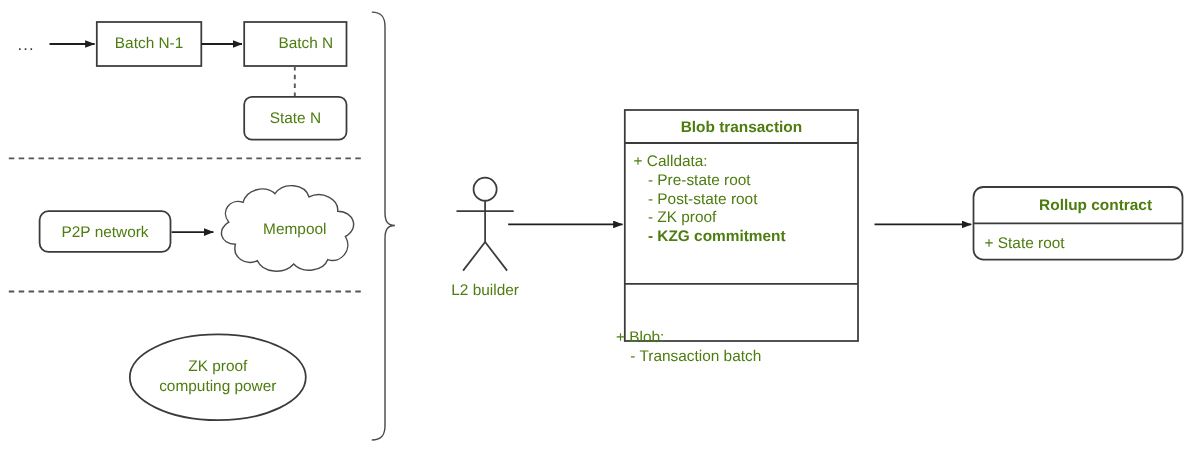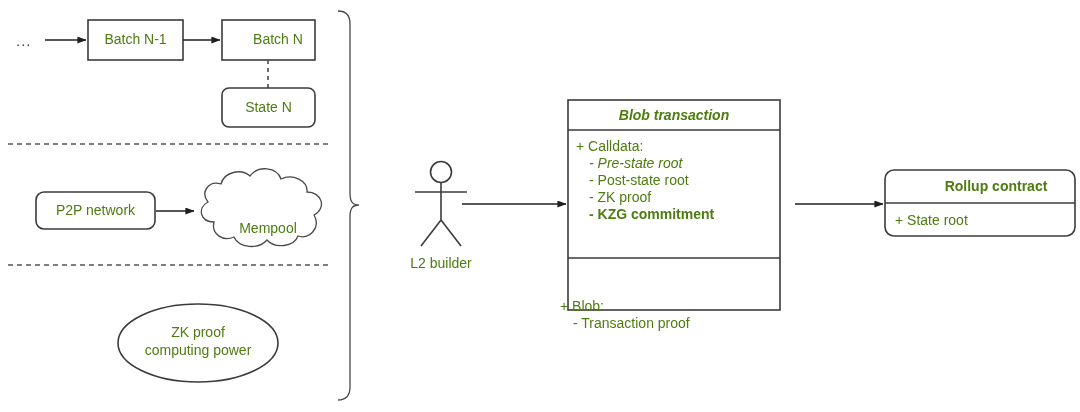--- a/index.html
+++ b/index.html
@@ -151,39 +151,39 @@
   <div class="ellipsis-dots" style="left:16px; top:32px;">...</div>
 
   <div class="lbl lbl-center" style="left:88px; top:31px; width:95px;">Batch N-1</div>
 
   <div class="lbl lbl-center" style="left:222px; top:31px; width:112px;">Batch N</div>
 
   <div class="lbl lbl-center" style="left:222px; top:99px; width:93px;">State N</div>
 
   <div class="lbl lbl-center" style="left:36px; top:202px; width:119px;">P2P network</div>
 
-  <div class="lbl lbl-center" style="left:225px; top:200px; width:86px;margin-top:20px;">Mempool</div>
+  <div class="lbl lbl-center" style="left:225px; top:200px; width:86px;">Mempool</div>
 
   <div class="lbl lbl-center" style="left:118px; top:324px; width:160px;">ZK proof</div>
   <div class="lbl lbl-center" style="left:118px; top:342px; width:160px;">computing power</div>
 
   <div class="lbl lbl-center" style="left:381px; top:255px; width:120px;">L2 builder</div>
 
-  <div class="lbl lbl-center lbl-bold" style="left:568px; top:107px; width:212px;font-style:italic;">Blob transaction</div>
+  <div class="lbl lbl-center lbl-bold" style="left:568px; top:107px; width:212px;">Blob transaction</div>
 
   <div style="position:absolute; left:576px; top:138px; width:200px;">
     <div class="lbl" style="position:static;">+ Calldata:</div>
-    <div class="lbl" style="position:static; padding-left:13px;font-style:italic;">- Pre-state root</div>
+    <div class="lbl" style="position:static; padding-left:13px;">- Pre-state root</div>
     <div class="lbl" style="position:static; padding-left:13px;">- Post-state root</div>
     <div class="lbl" style="position:static; padding-left:13px;">- ZK proof</div>
     <div class="lbl" style="position:static; padding-left:13px;font-weight:bold;">- KZG commitment</div>
   </div>
 
   <div style="position:absolute; left:560px; top:266px; width:200px;margin-top:32px;">
     <div class="lbl" style="position:static;">+ Blob:</div>
-    <div class="lbl" style="position:static; padding-left:13px;">- Transaction proof</div>
+    <div class="lbl" style="position:static; padding-left:13px;">- Transaction batch</div>
   </div>
 
   <div class="lbl lbl-center lbl-bold" style="left:885px; top:178px; width:190px;margin-left:16px;">Rollup contract</div>
 
   <div class="lbl" style="left:895px; top:212px; width:180px;">+ State root</div>
 
 </div>
 
 </body></html>

